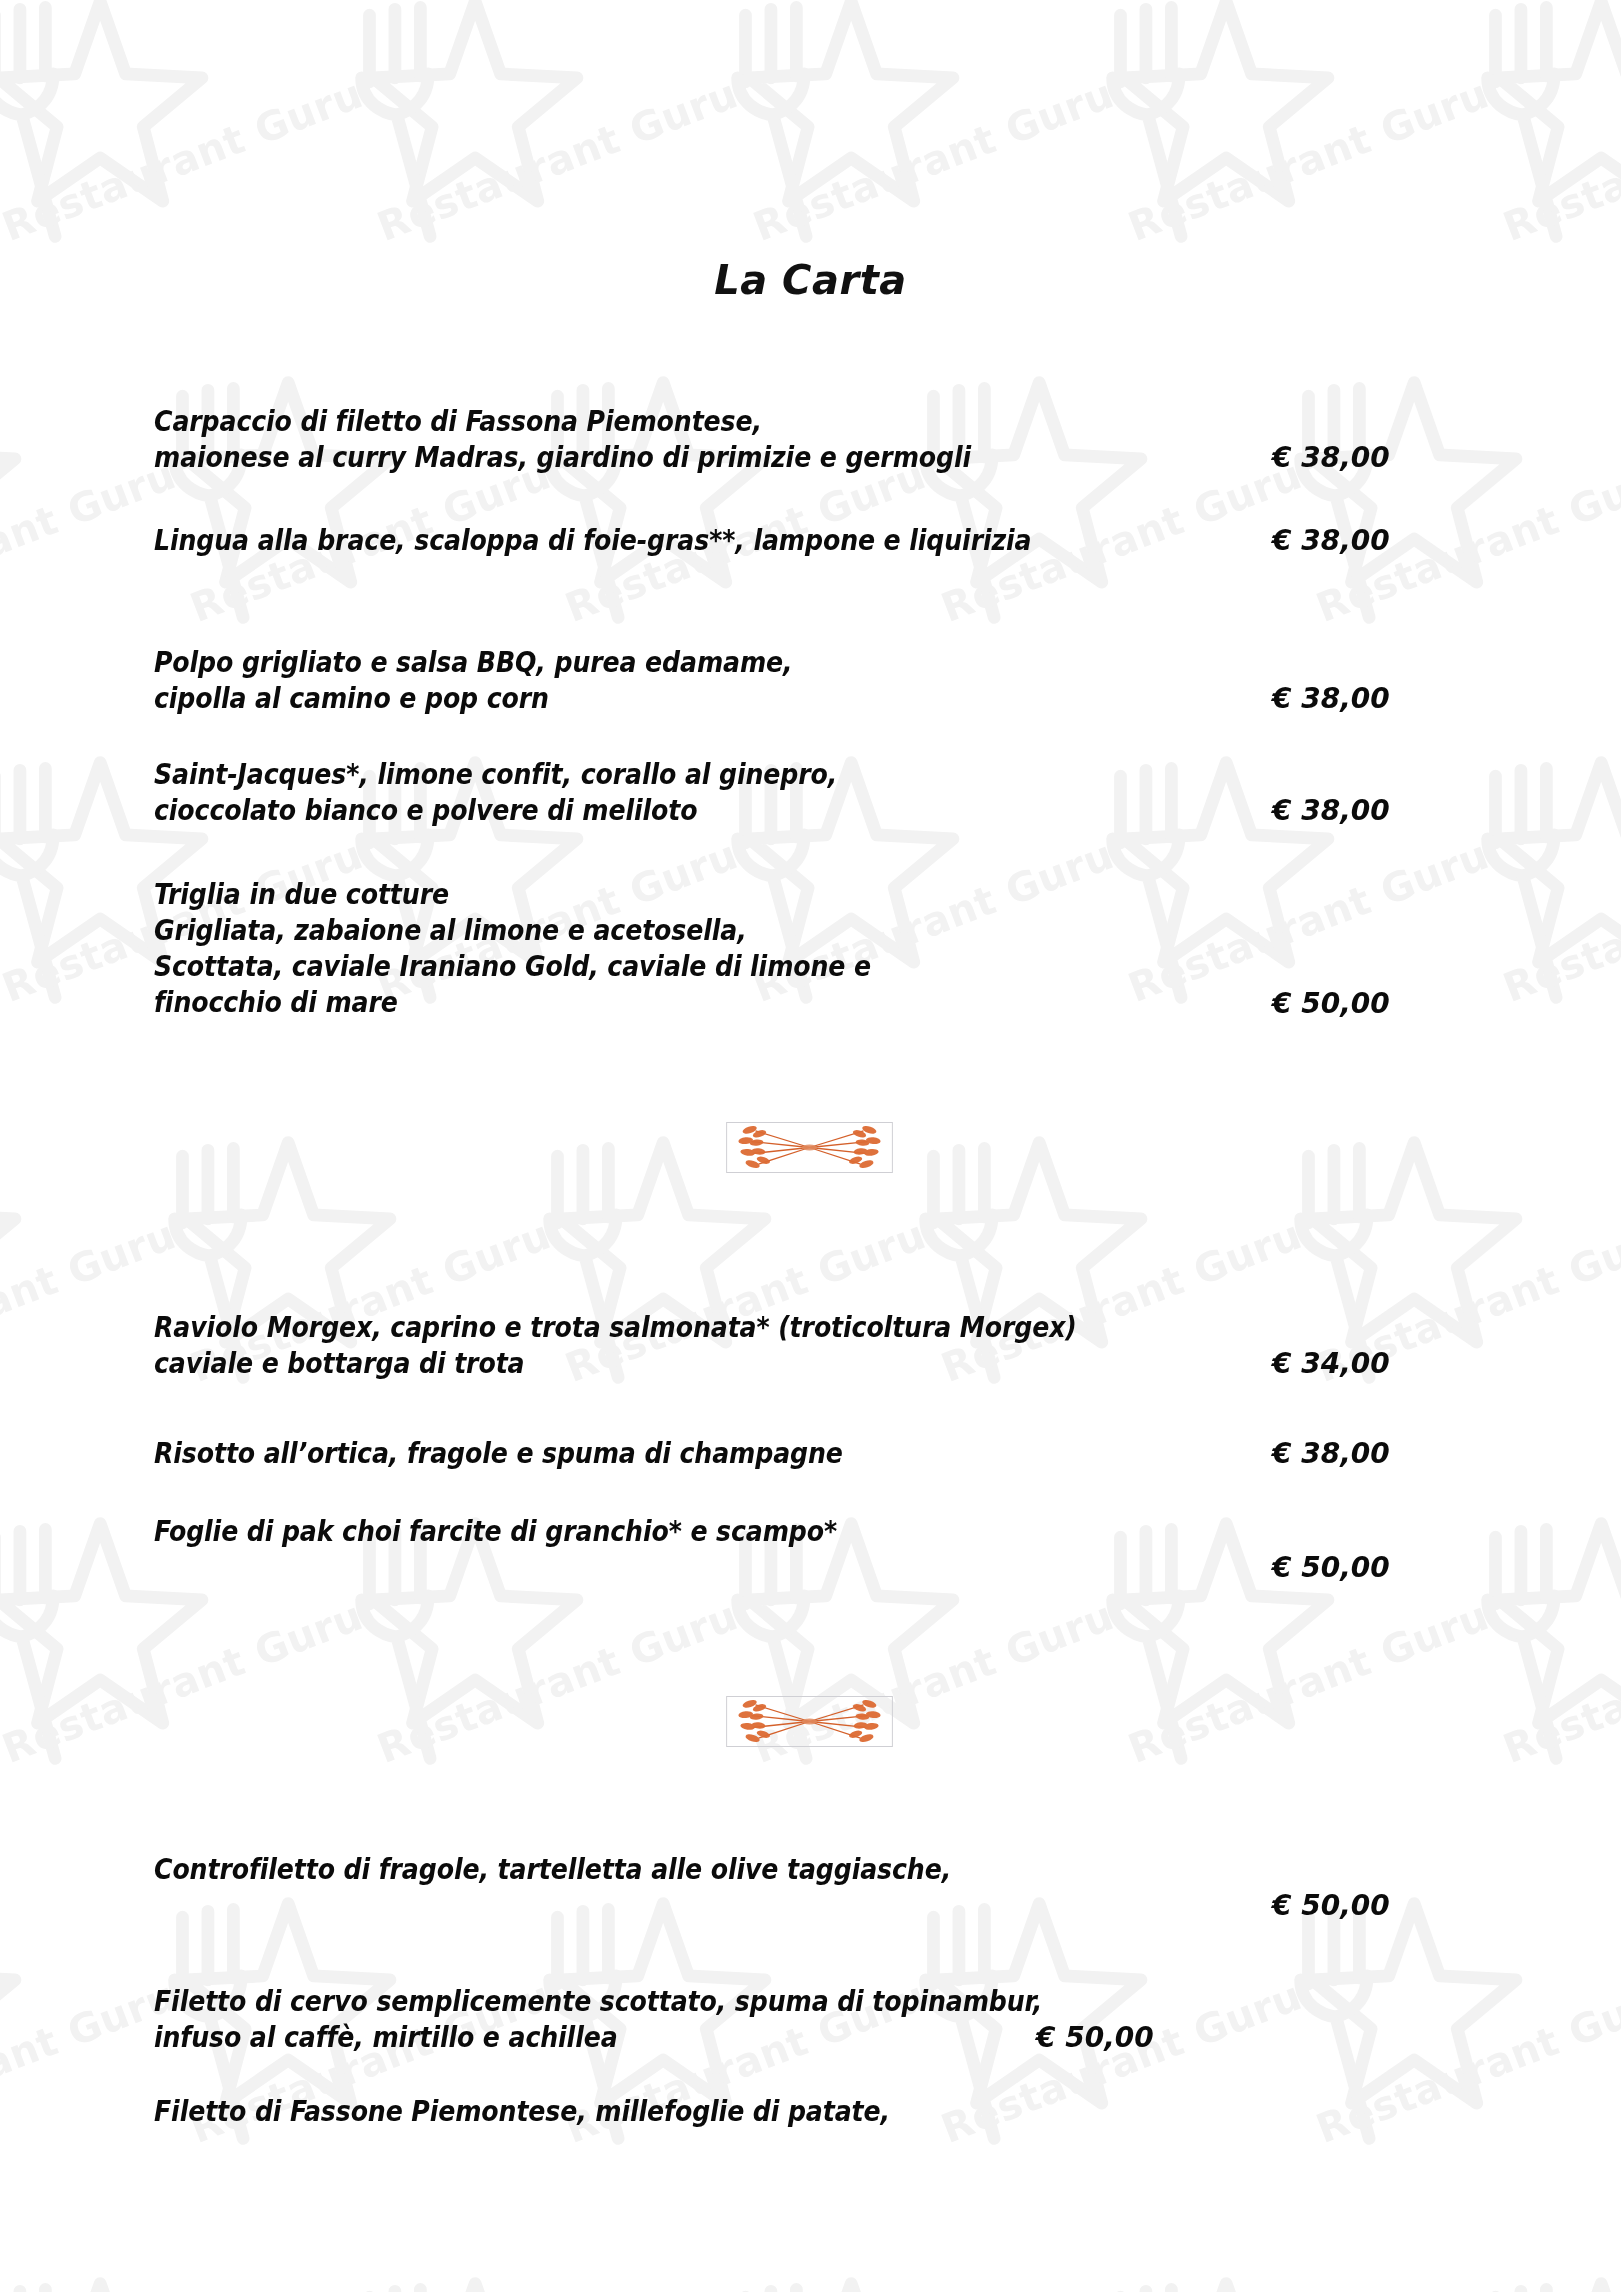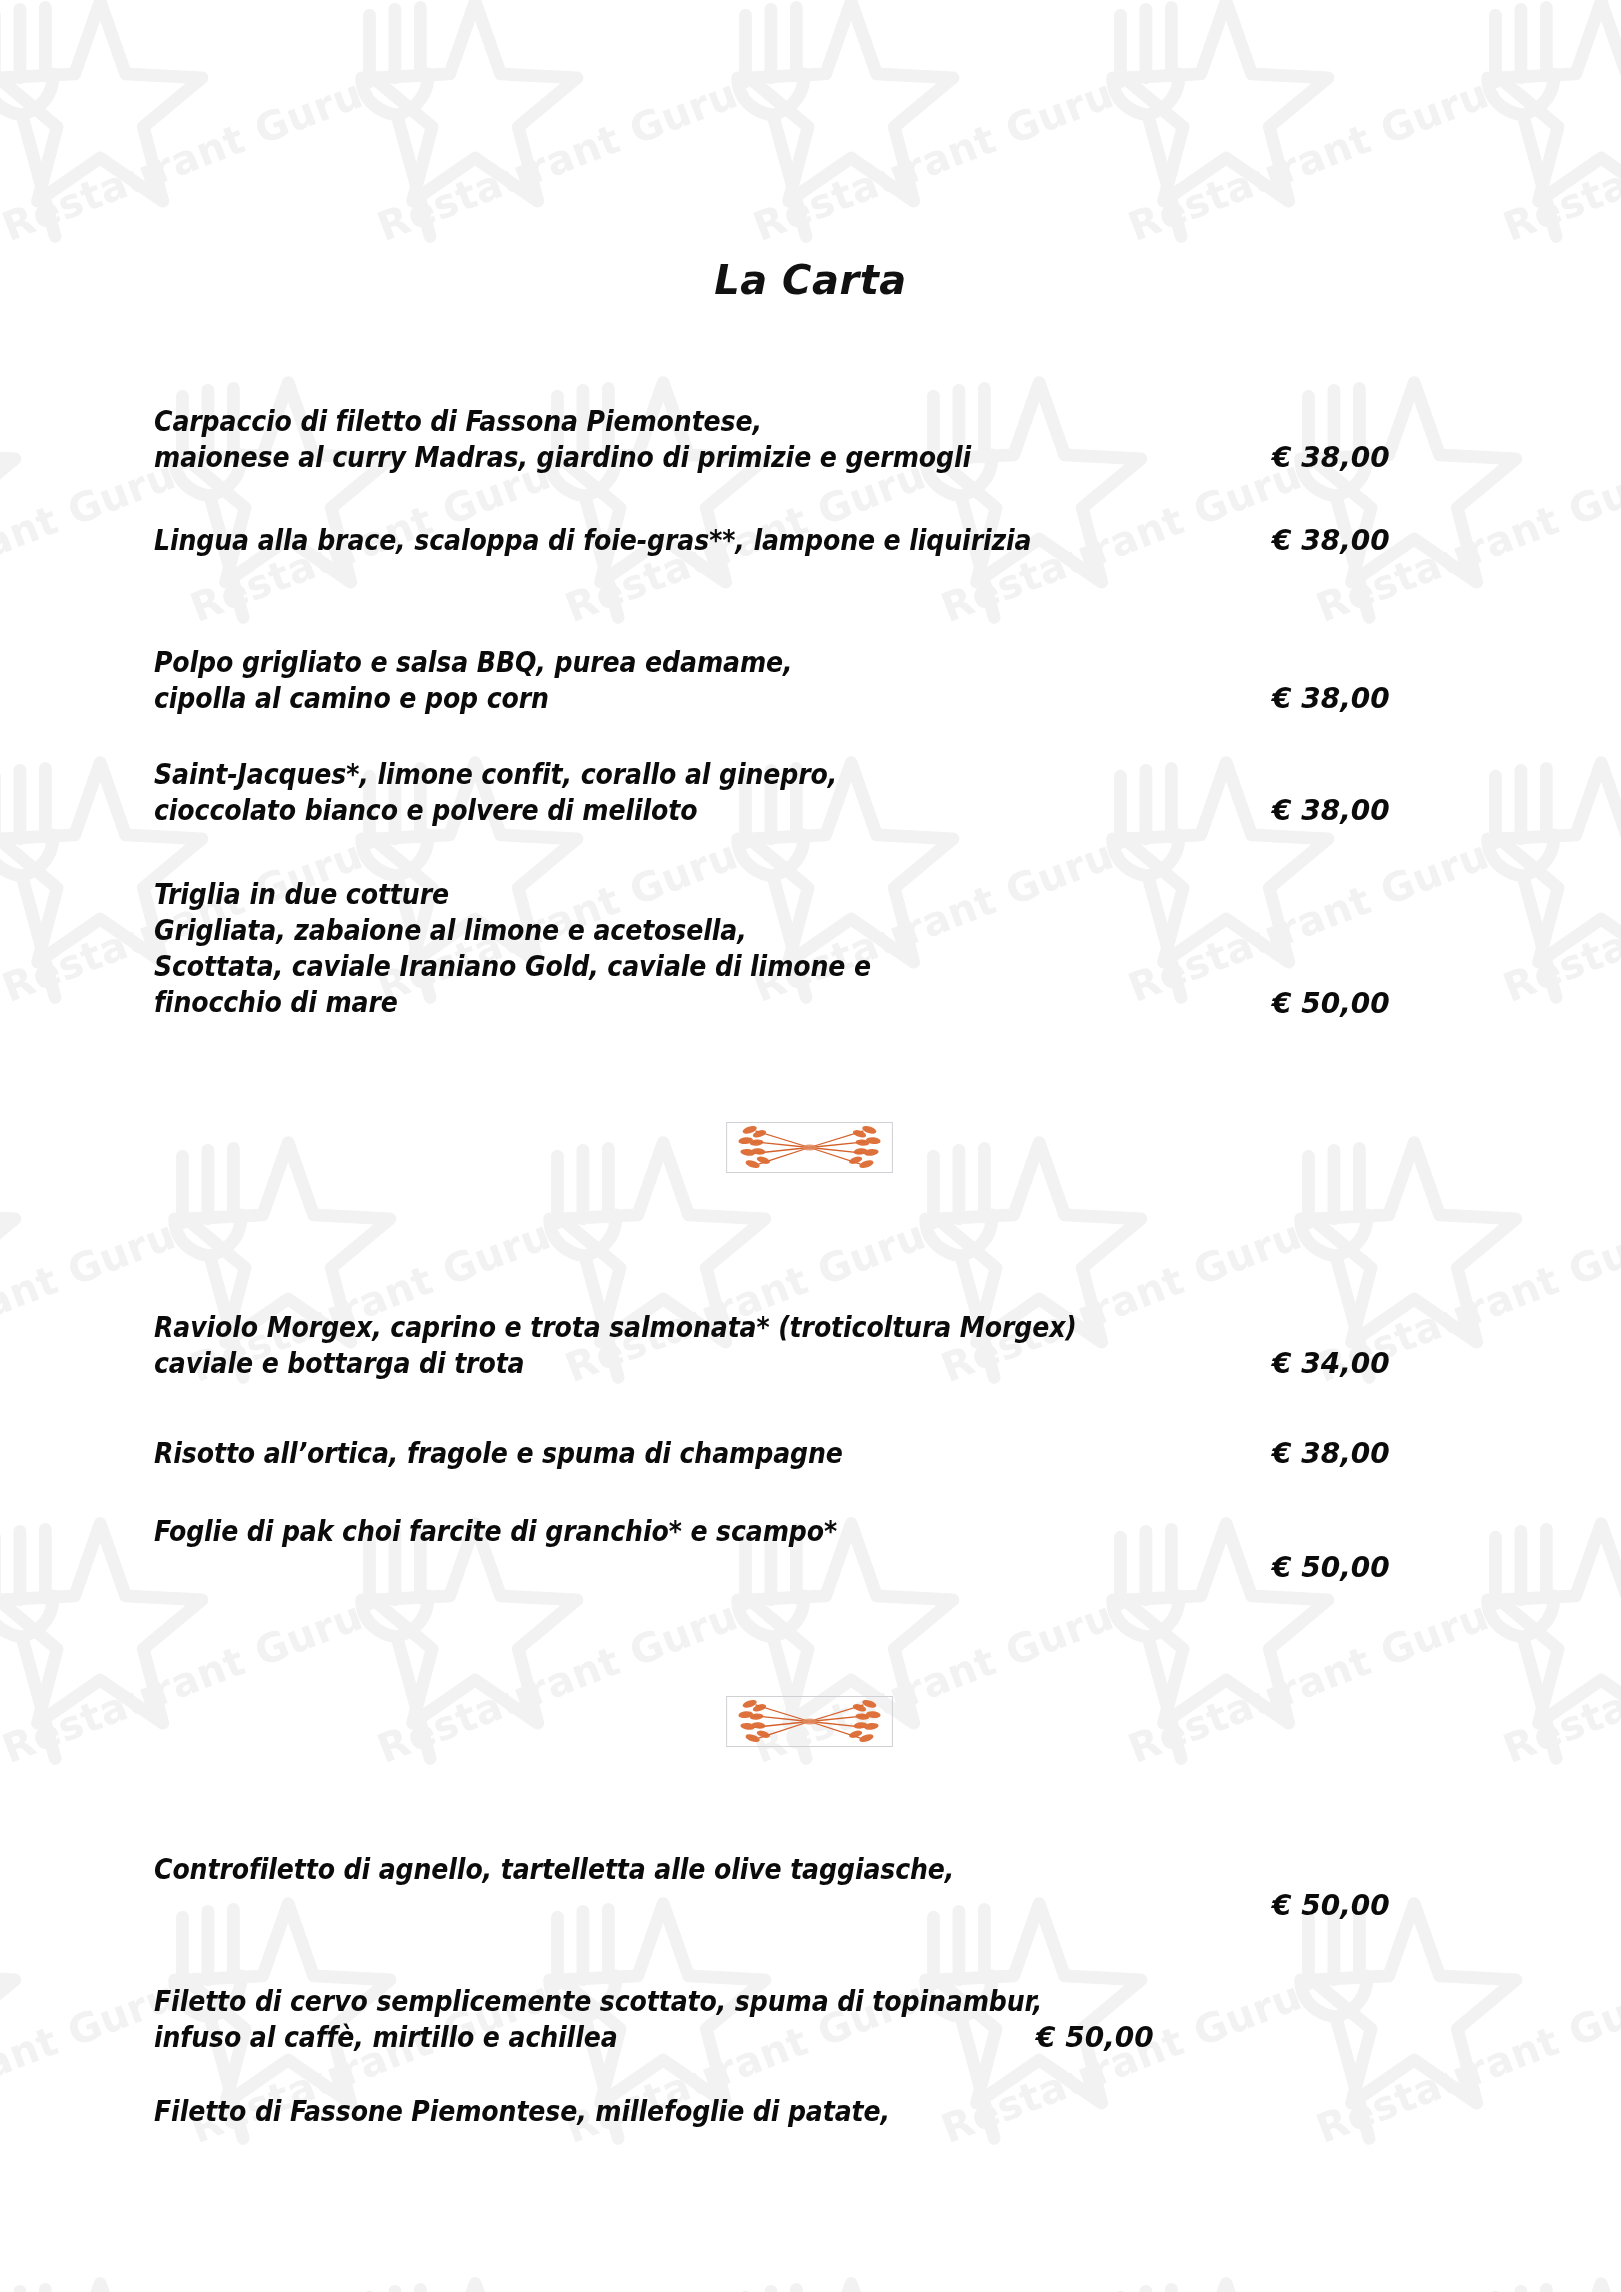--- a/index.html
+++ b/index.html
@@ -639,21 +639,21 @@
             <ellipse cx="143" cy="43" rx="7.5" ry="3.4" transform="rotate(-18 143 43)"></ellipse>
             <ellipse cx="132" cy="39" rx="7" ry="3.2" transform="rotate(-18 132 39)"></ellipse>
           </g>
         </g>
         <ellipse cx="85" cy="26" rx="8" ry="3" fill="#e08a5e" opacity="0.85"></ellipse>
       </svg>
     </div>
 
     <div class="menu-item" style="top:1852px">
       <div class="item-lines">
-        <div class="dish-line">Controfiletto di agnello, tartelletta alle olive taggiasche,</div>
+        <div class="dish-line">Controfiletto di fragole, tartelletta alle olive taggiasche,</div>
       </div>
       <div class="price price-right" style="top:36px">€ 50,00</div>
     </div>
 
     <div class="menu-item" style="top:1984px">
       <div class="item-lines">
         <div class="dish-line">Filetto di cervo semplicemente scottato, spuma di topinambur,</div>
         <div class="dish-line">infuso al caffè, mirtillo e achillea</div>
       </div>
       <div class="price price-mid" style="top:36px">€ 50,00</div>

